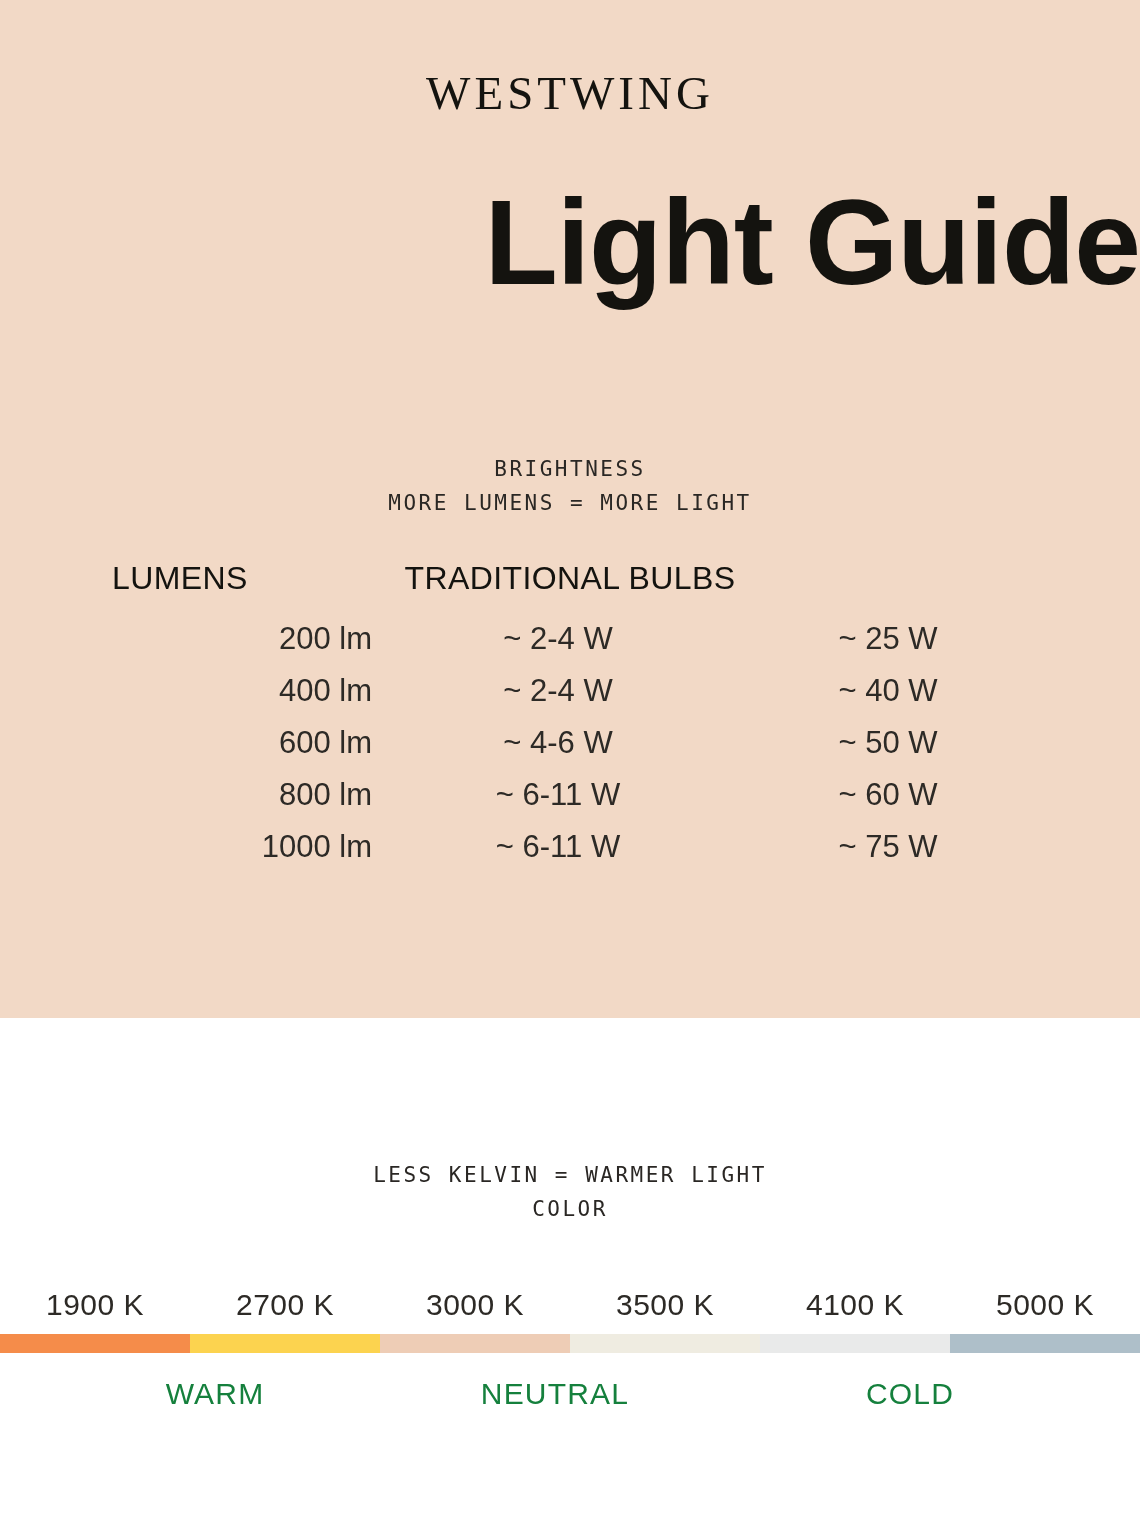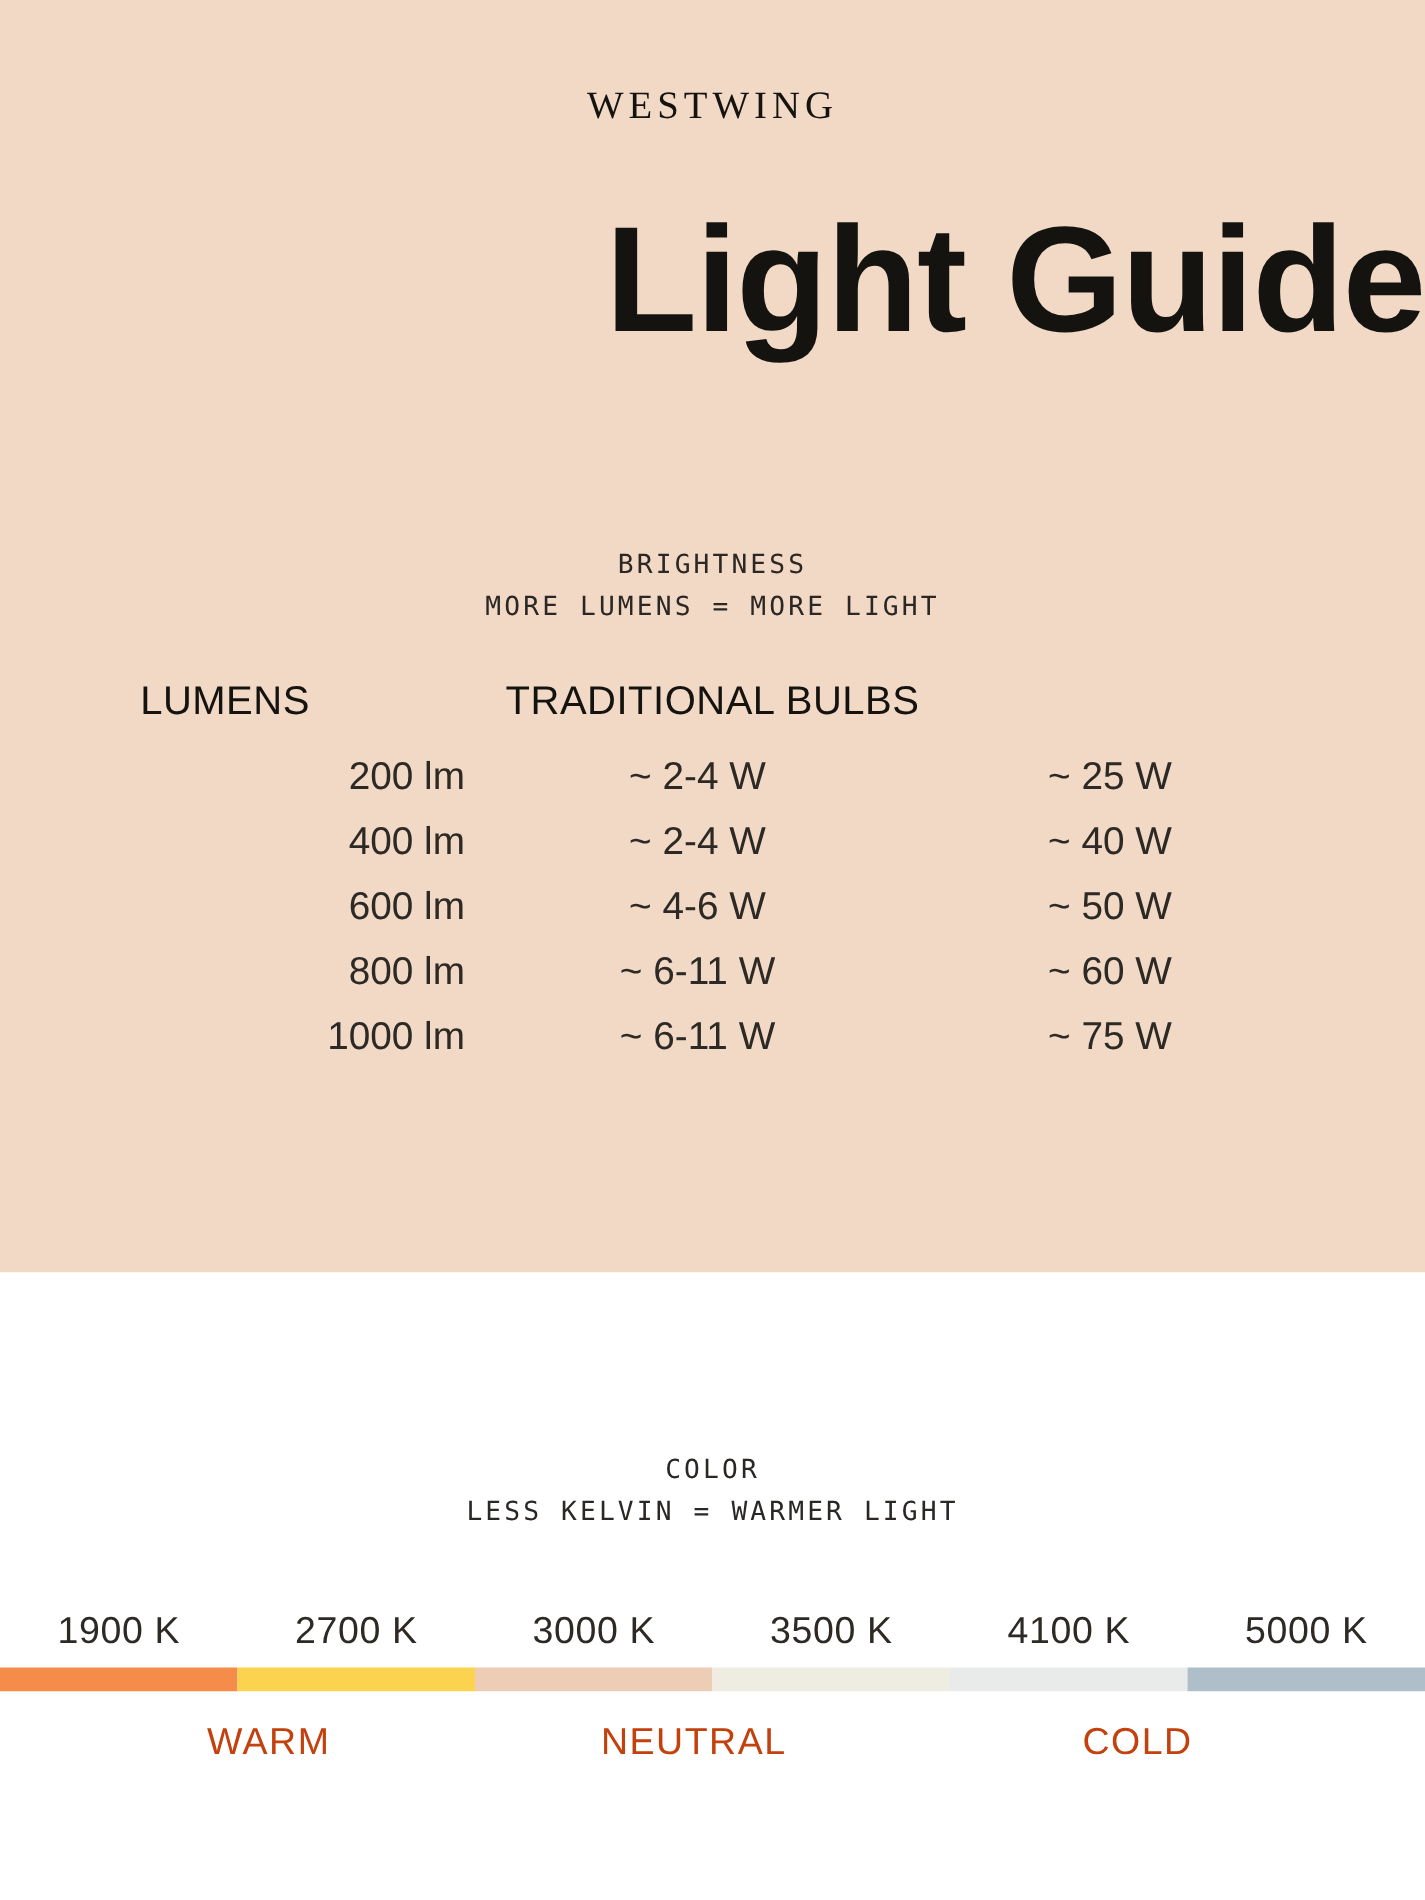--- a/index.html
+++ b/index.html
@@ -25,21 +25,21 @@
     left: 0;
     top: 0;
     width: 1140px;
     height: 1018px;
     background: #f2d9c6;
   }
 
   .brand {
     text-align: center;
     font-family: "Liberation Serif", serif;
-    font-size: 31px;
+    font-size: 47px;
     letter-spacing: 4px;
     color: #14130f;
     padding-top: 66px;
     font-weight: 400;
   }
 
   .title {
     text-align: right;
     font-size: 120px;
     font-weight: 700;
@@ -132,21 +132,21 @@
 
   .zone-row {
     display: flex;
     width: 1140px;
     margin-top: 24px;
   }
   .zone {
     text-align: center;
     font-size: 30px;
     letter-spacing: 1.2px;
-    color: #c2410c;
+    color: #15803d;
   }
   .zone.warm    { width: 430px; }
   .zone.neutral { width: 250px; }
   .zone.cold    { width: 460px; }
 </style>
 </head>
 <body>
 
 <div class="page">
 
@@ -191,22 +191,22 @@
         <div class="c1">1000 lm</div>
         <div class="c2">~ 6-11 W</div>
         <div class="c3">~ 75 W</div>
       </div>
     </div>
   </div>
 
   <div class="bottom-panel" style="background: rgb(255, 255, 255);">
 
     <div class="color-block">
+      <div class="mono-head">LESS KELVIN = WARMER LIGHT</div>
       <div class="mono-head">COLOR</div>
-      <div class="mono-head">LESS KELVIN = WARMER LIGHT</div>
     </div>
 
     <div class="kelvin-row">
       <div class="kelvin-cell">1900 K</div>
       <div class="kelvin-cell">2700 K</div>
       <div class="kelvin-cell">3000 K</div>
       <div class="kelvin-cell">3500 K</div>
       <div class="kelvin-cell">4100 K</div>
       <div class="kelvin-cell">5000 K</div>
     </div>

